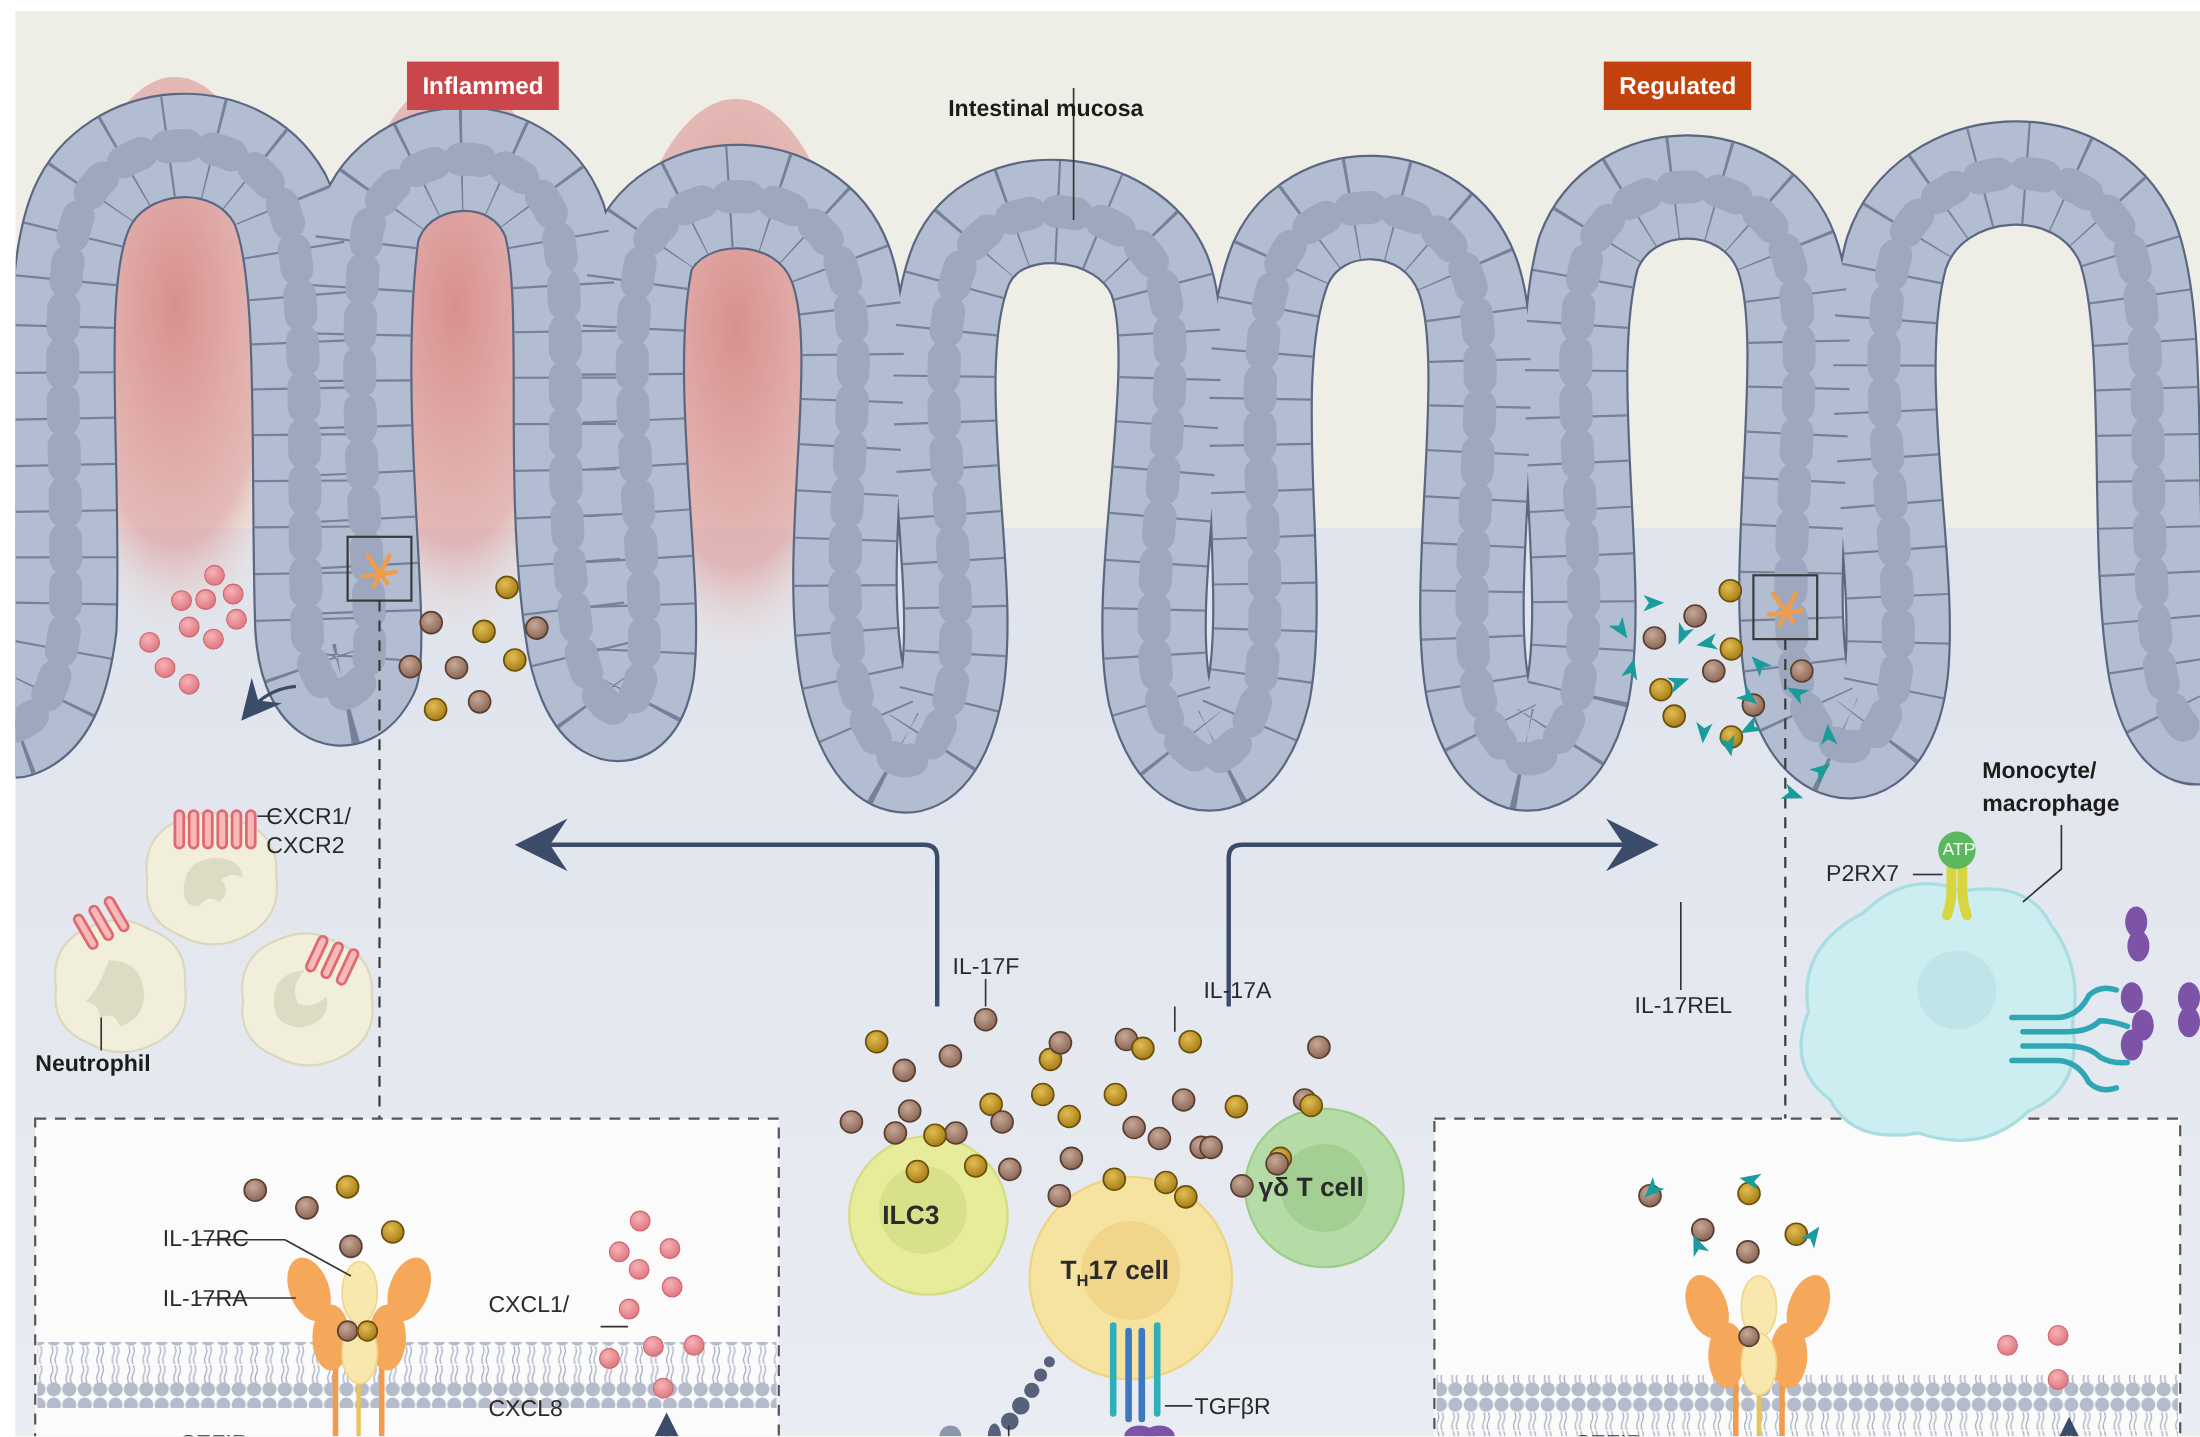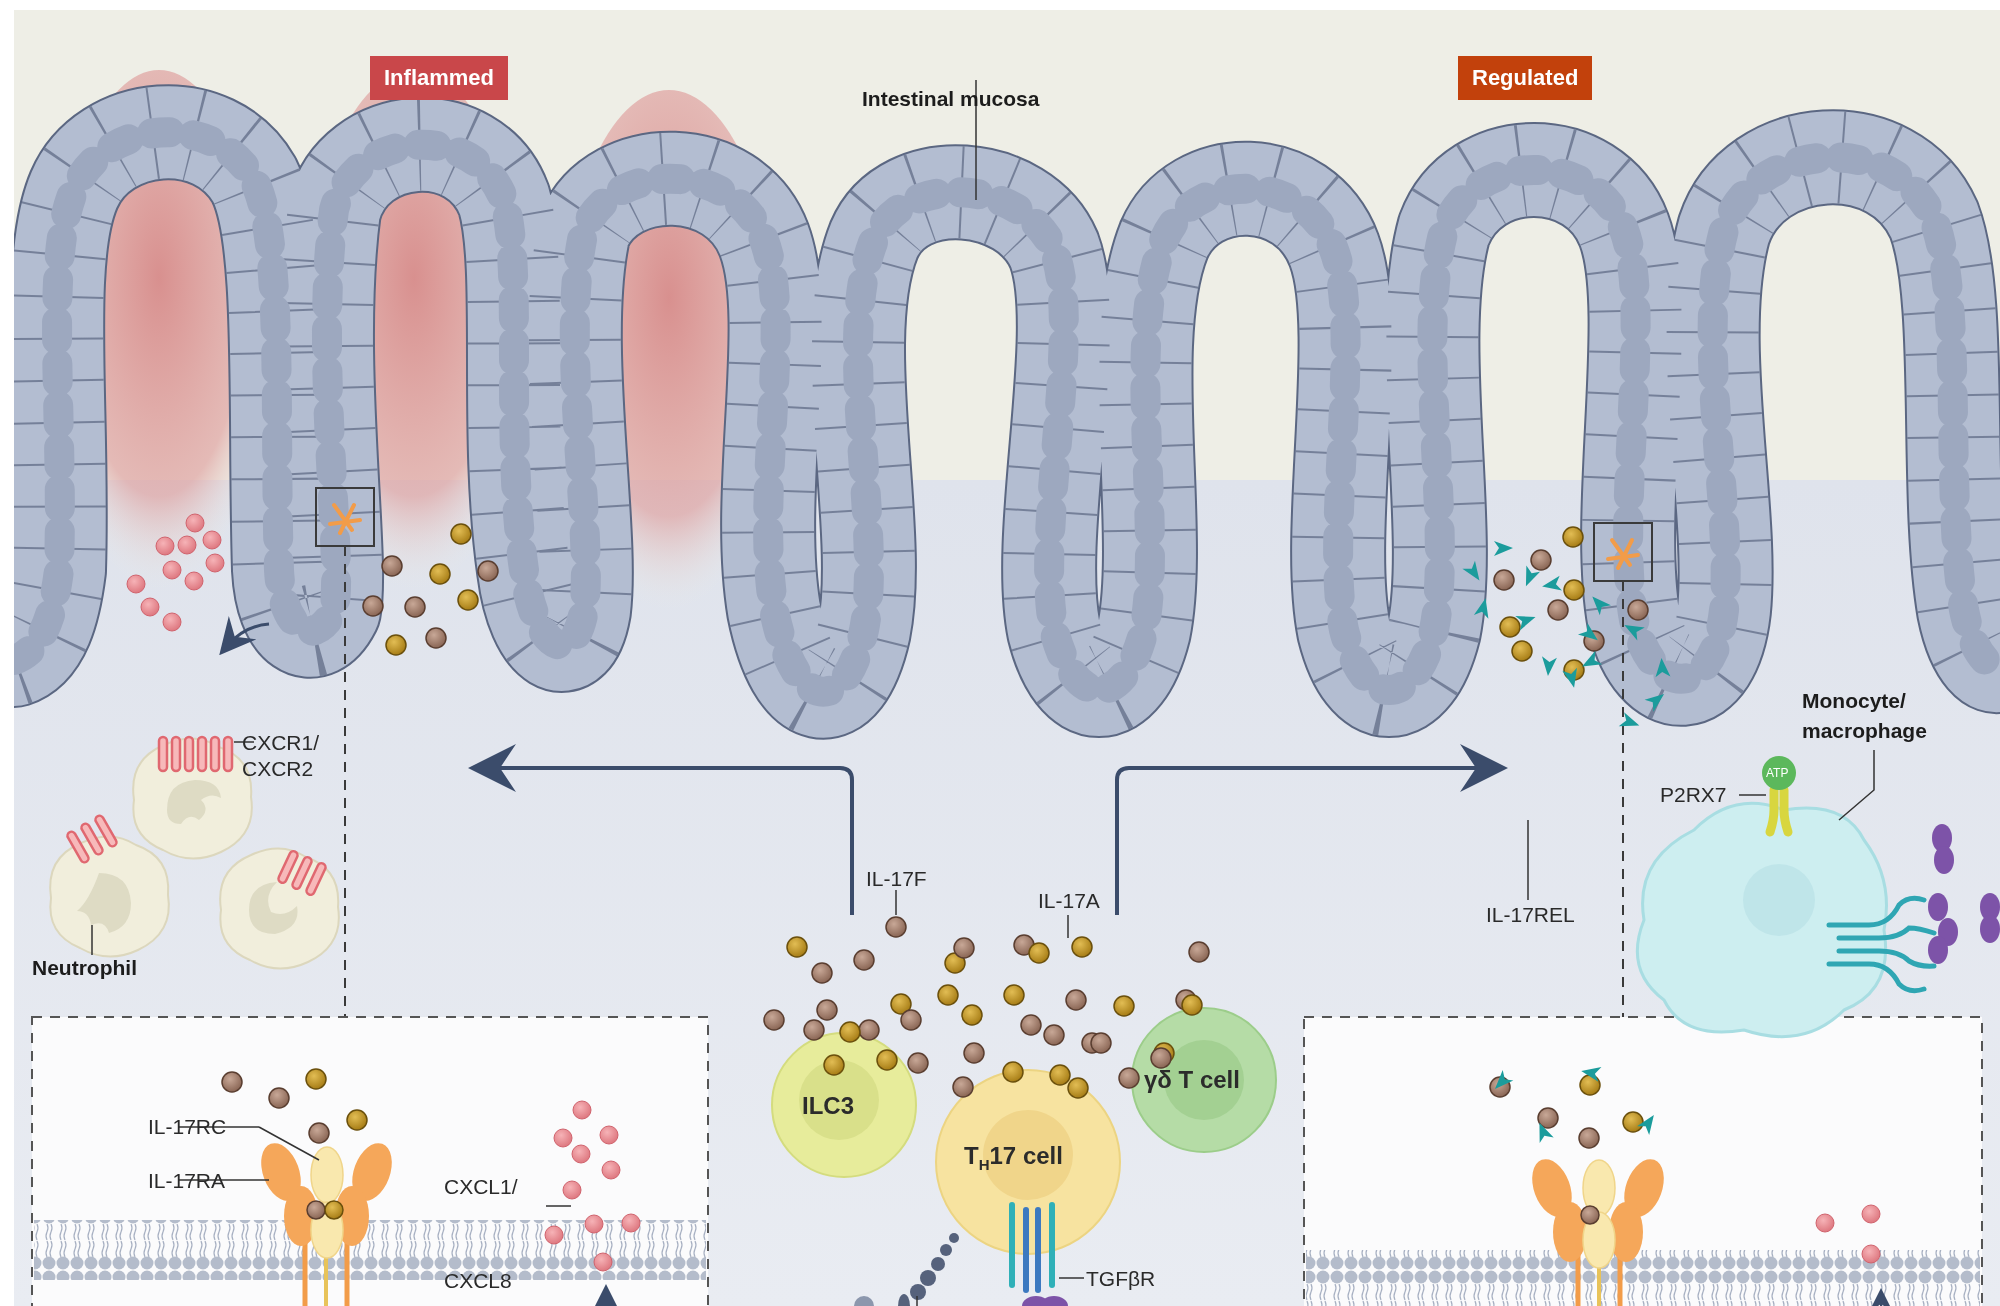--- a/index.html
+++ b/index.html
@@ -335,25 +335,25 @@
 
   <div class="tag tag-red" style="left:356px;top:46px;">Inflammed</div>
   <div class="tag tag-navy" style="left:1444px;top:46px;">Regulated</div>
   <div class="lbl lbl-bold" style="left:848px;top:76px;">Intestinal mucosa</div>
 
   <div class="lbl" style="left:228px;top:720px;">CXCR1/</div>
   <div class="lbl" style="left:228px;top:746px;">CXCR2</div>
   <div class="lbl lbl-bold" style="left:18px;top:945px;">Neutrophil</div>
 
   <div class="lbl" style="left:852px;top:856px;">IL-17F</div>
-  <div class="lbl" style="left:1024px;top:878px;">IL-17A</div>
+  <div class="lbl" style="left:1080px;top:878px;">IL-17A</div>
 
   <div class="lbl" style="left:1472px;top:892px;">IL-17REL</div>
   <div class="lbl" style="left:1646px;top:772px;">P2RX7</div>
-  <div class="lbl" style="left:1752px;top:756px;font-size:12px;color:#fff;line-height:14px;">ATP</div>
+  <div class="lbl" style="left:1752px;top:756px;font-size:16px;color:#fff;line-height:14px;">ATP</div>
   <div class="lbl lbl-bold" style="left:1788px;top:678px;text-align:center;">Monocyte/</div>
   <div class="lbl lbl-bold" style="left:1788px;top:708px;">macrophage</div>
 
   <div class="cell-lbl" style="left:788px;top:1082px;">ILC3</div>
   <div class="cell-lbl" style="left:950px;top:1132px;">
     <span>T</span><span class="sub">H</span><span>17 cell</span>
   </div>
   <div class="cell-lbl" style="left:1130px;top:1056px;">γδ T cell</div>
 
   <div class="lbl" style="left:134px;top:1104px;">IL-17RC</div>

